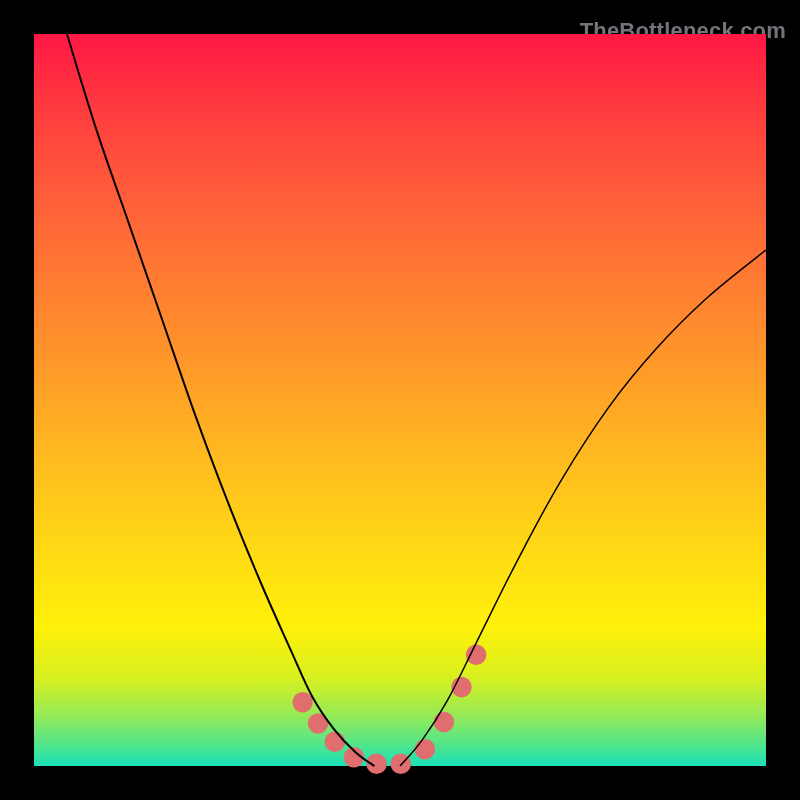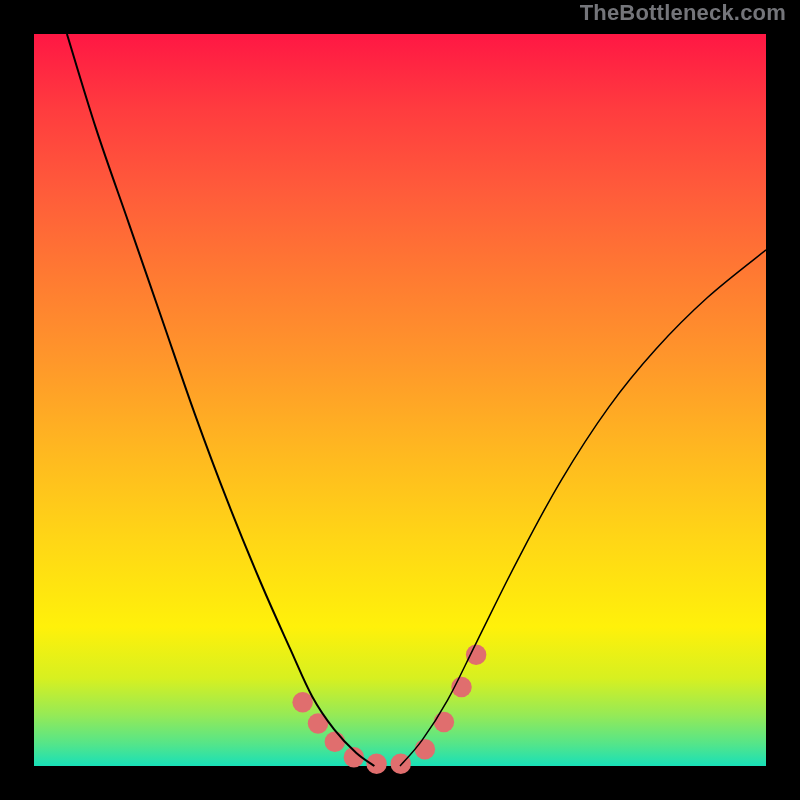--- a/index.html
+++ b/index.html
@@ -27,21 +27,21 @@
       #ffd616 69%,
       #fff10a 81%,
       #d7f020 88%,
       #96ea56 93%,
       #54e58a 97%,
       #18e0b8 100%
     );
   }
   .watermark {
     position: absolute;
-    top: 0;
+    top: 18px;
     right: 14px;
     font-family: Arial, Helvetica, sans-serif;
     font-size: 22px;
     font-weight: 600;
     color: #74757a;
     letter-spacing: 0.2px;
     user-select: none;
   }
   svg.curves {
     position: absolute;

